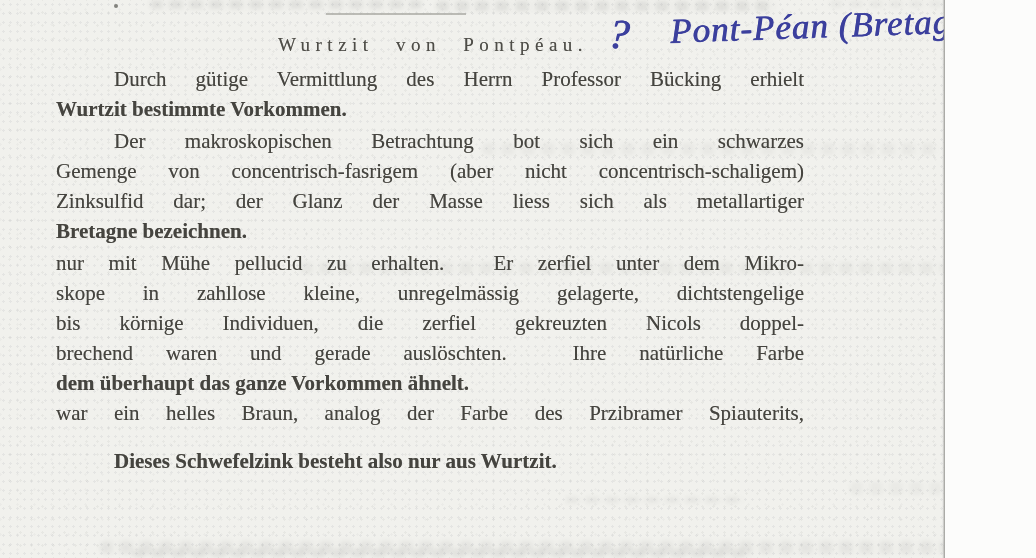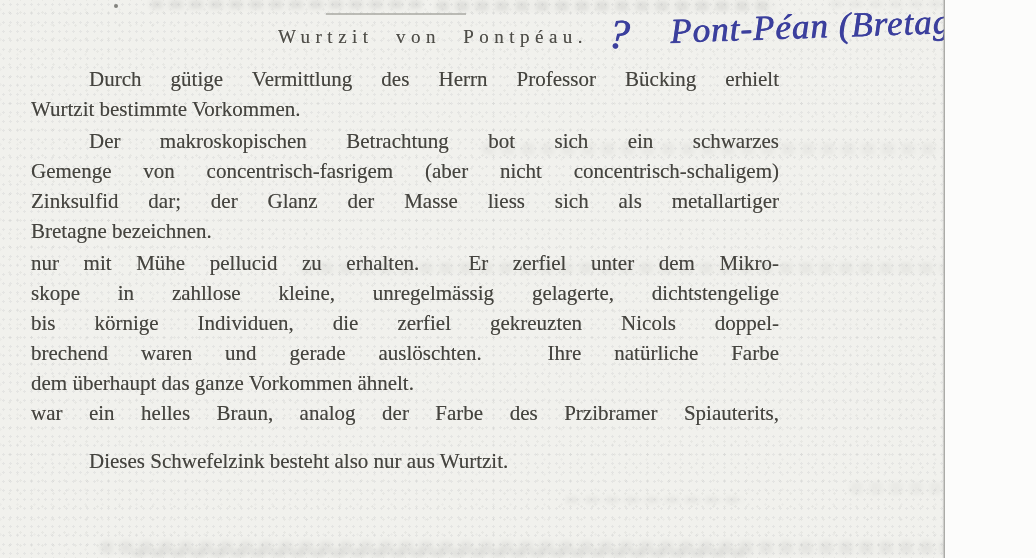--- a/index.html
+++ b/index.html
@@ -43,39 +43,39 @@
   .s2{left:436px;top:1px;width:340px;height:10px;opacity:.8;}
   .s3{left:830px;top:0;width:112px;height:8px;opacity:.4;}
   .s4{left:482px;top:143px;width:460px;height:12px;opacity:.38;}
   .s5{left:300px;top:262px;width:644px;height:12px;opacity:.45;}
   .s6{left:850px;top:482px;width:92px;height:13px;opacity:.35;}
   .s7{left:566px;top:497px;width:178px;height:6px;opacity:.5;}
   .s8{left:100px;top:541px;width:858px;height:13px;opacity:.55;}
   .s9{left:132px;top:549px;width:620px;height:9px;opacity:.6;}
 
   .title{
-    position:absolute;left:48px;top:26px;width:748px;
+    position:absolute;left:48px;top:34px;width:748px;
     text-align:center;text-indent:22px;
     font-size:19px;letter-spacing:5.5px;word-spacing:12px;
     color:#4e4d48;text-shadow:0 0 0.6px rgba(75,74,68,0.5);
     white-space:nowrap;
   }
   .body-text{
-    position:absolute;left:31px;top:64px;width:748px;
+    position:absolute;left:56px;top:64px;width:748px;
     font-size:21px;line-height:30px;color:#45443f;
     text-shadow:0 0 0.6px rgba(70,68,62,0.5);
   }
   .paragraph + .paragraph{margin-top:2px;}
   .paragraph:last-child{margin-top:18px;}
   .line{
     text-align:justify;text-align-last:justify;text-justify:inter-word;
     white-space:pre-wrap;
   }
   .line.first{padding-left:58px;}
-  .line.last{text-align-last:left;}
+  .line.last{text-align-last:left;font-weight:bold;}
 
   .annotation{
     position:absolute;color:#3b3f9d;
     font-style:italic;
     text-shadow:0.6px 0 0 #3b3f9d, 0 0.4px 0 rgba(59,63,157,0.7);
   }
   .annotation-q{
     left:608px;top:10px;font-size:42px;
     transform:rotate(7deg);
   }

